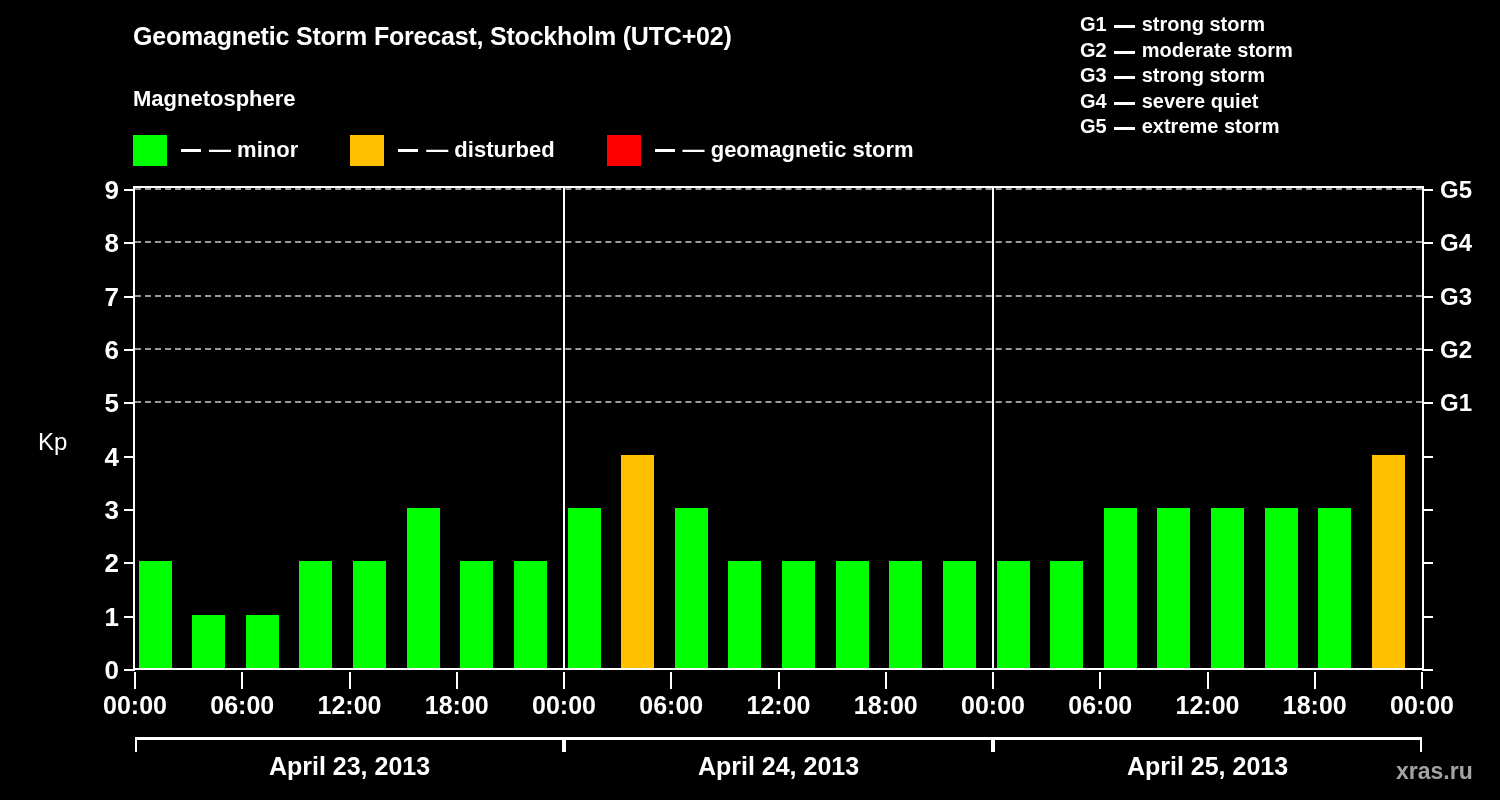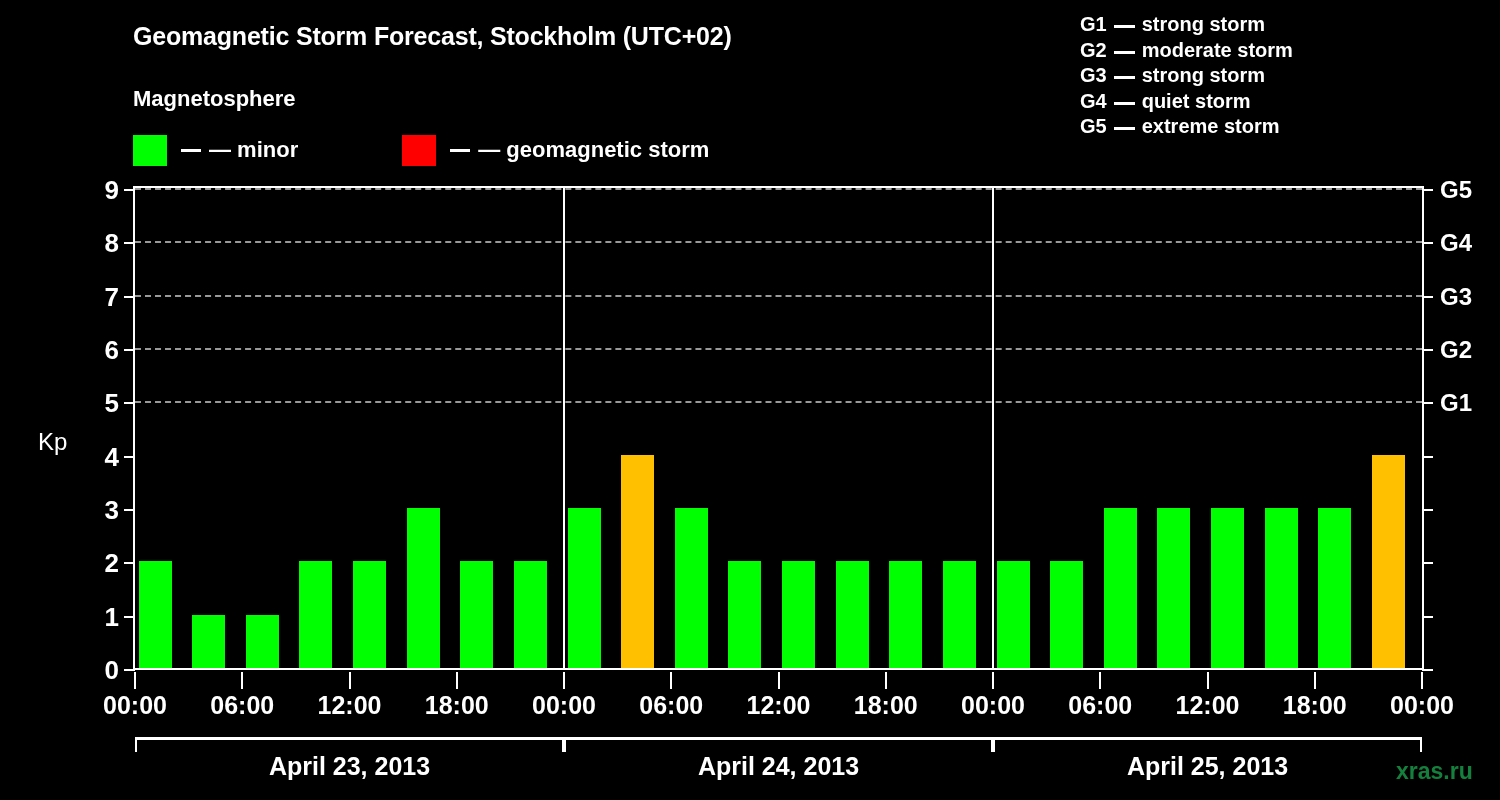--- a/index.html
+++ b/index.html
@@ -53,48 +53,53 @@
   .xtick{position:absolute;top:672px;width:2px;height:17px;background:#fff;}
   .xlab{position:absolute;top:691px;transform:translateX(-50%);
         font-size:25px;font-weight:bold;white-space:nowrap;}
 
   
   .dbracket{position:absolute;height:15px;border-left:2px solid #fff;
             border-right:2px solid #fff;border-top:3px solid #fff;box-sizing:border-box;}
   .dlabel{position:absolute;top:752px;transform:translateX(-50%);
           font-size:25px;font-weight:bold;white-space:nowrap;text-align:center;}
 
-  #watermark{left:1396px;top:758px;font-size:23px;font-weight:bold;color:#15803d;}
+  #watermark{left:1396px;top:758px;font-size:23px;font-weight:bold;color:#a3a3a3;}
 </style>
 </head>
 <body>
 
 <div class="abs" id="title">Geomagnetic Storm Forecast, Stockholm (UTC+02)</div>
 <div class="abs" id="subtitle">Magnetosphere</div>
 
 <div class="abs" id="legend">
   <div class="lg-item">
     <span class="lg-sw" style="background:#00FF00"></span>
     <span class="lg-dash"></span>
     <span class="lg-txt">— minor</span>
   </div>
   <div class="lg-gap1"></div>
+  <div class="lg-item">
+    <span class="lg-sw" style="background:#FFC000"></span>
+    <span class="lg-dash"></span>
+    <span class="lg-txt">— disturbed</span>
+  </div>
   <div class="lg-gap2"></div>
   <div class="lg-item">
     <span class="lg-sw" style="background:#FF0000"></span>
     <span class="lg-dash"></span>
     <span class="lg-txt">— geomagnetic storm</span>
   </div>
 </div>
 
 <div class="abs" id="gscale">
     <div class="gs-row"><span class="gs-code">G1</span><span class="gs-dash"></span><span>strong storm</span></div>
     <div class="gs-row"><span class="gs-code">G2</span><span class="gs-dash"></span><span>moderate storm</span></div>
     <div class="gs-row"><span class="gs-code">G3</span><span class="gs-dash"></span><span>strong storm</span></div>
-    <div class="gs-row"><span class="gs-code">G4</span><span class="gs-dash"></span><span>quiet storm</span></div>
+    <div class="gs-row"><span class="gs-code">G4</span><span class="gs-dash"></span><span>severe quiet</span></div>
     <div class="gs-row"><span class="gs-code">G5</span><span class="gs-dash"></span><span>extreme storm</span></div>
   </div>
 
 <div class="abs" id="plot">
   <div id="plotinner">
       <div class="gridline" style="top: 213.333px;"></div>
       <div class="gridline" style="top: 160px;"></div>
       <div class="gridline" style="top: 106.667px;"></div>
       <div class="gridline" style="top: 53.3333px;"></div>
       <div class="gridline" style="top: 0px;"></div>

